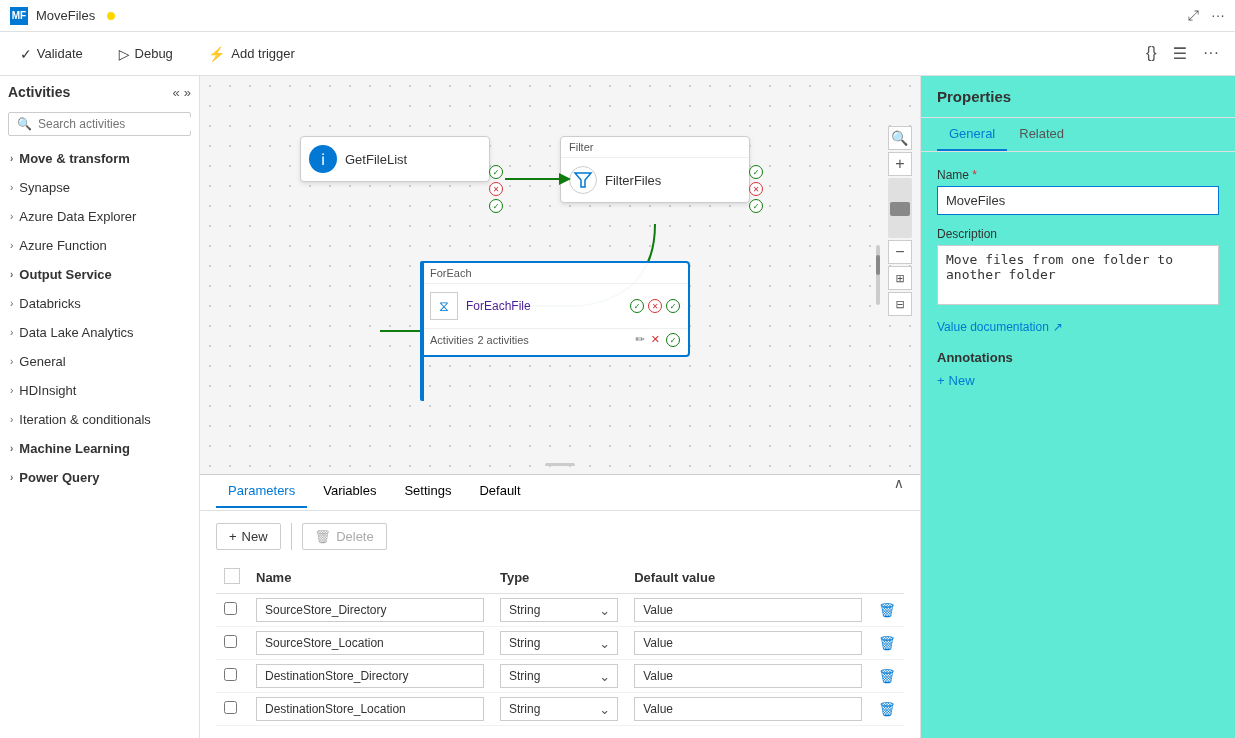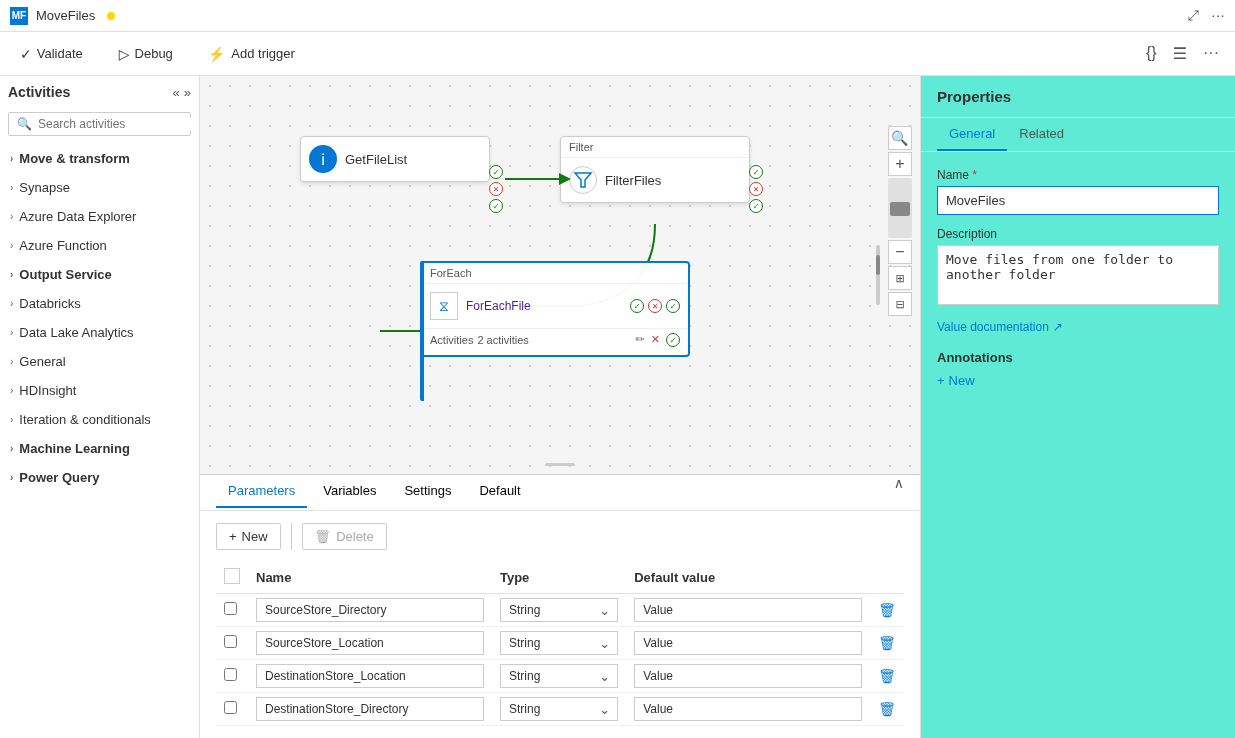--- a/index.html
+++ b/index.html
@@ -351,56 +351,56 @@
             <option>Object</option>
             <option>SecureString</option>
           </select>
         </div>
       </td>
       <td><input type="text" value="Value" style="border: 1px solid rgb(204, 204, 204); padding: 4px 8px; font-size: 12px; width: 100%; outline: none;"></td>
       <td><span class="delete-btn">🗑</span></td>
     </tr>
               <tr>
       <td><input type="checkbox" style=""></td>
+      <td><input type="text" value="DestinationStore_Directory" style="border: 1px solid rgb(204, 204, 204); padding: 4px 8px; font-size: 12px; width: 100%; outline: none;"></td>
+      <td>
+        <div class="select-wrapper">
+          <select>
+            <option selected="">String</option>
+            <option>Bool</option>
+            <option>Int</option>
+            <option>Float</option>
+            <option>Array</option>
+            <option>Object</option>
+            <option>SecureString</option>
+          </select>
+        </div>
+      </td>
+      <td><input type="text" value="Value" style="border: 1px solid rgb(204, 204, 204); padding: 4px 8px; font-size: 12px; width: 100%; outline: none;"></td>
+      <td><span class="delete-btn">🗑</span></td>
+    </tr>
+              <tr>
+      <td><input type="checkbox" style=""></td>
       <td><input type="text" value="DestinationStore_Location" style="border: 1px solid rgb(204, 204, 204); padding: 4px 8px; font-size: 12px; width: 100%; outline: none;"></td>
       <td>
         <div class="select-wrapper">
           <select>
             <option selected="">String</option>
             <option>Bool</option>
             <option>Int</option>
             <option>Float</option>
             <option>Array</option>
             <option>Object</option>
             <option>SecureString</option>
           </select>
         </div>
       </td>
       <td><input type="text" value="Value" style="border: 1px solid rgb(204, 204, 204); padding: 4px 8px; font-size: 12px; width: 100%; outline: none;"></td>
       <td><span class="delete-btn">🗑</span></td>
     </tr>
-              <tr>
-      <td><input type="checkbox" style=""></td>
-      <td><input type="text" value="DestinationStore_Directory" style="border: 1px solid rgb(204, 204, 204); padding: 4px 8px; font-size: 12px; width: 100%; outline: none;"></td>
-      <td>
-        <div class="select-wrapper">
-          <select>
-            <option selected="">String</option>
-            <option>Bool</option>
-            <option>Int</option>
-            <option>Float</option>
-            <option>Array</option>
-            <option>Object</option>
-            <option>SecureString</option>
-          </select>
-        </div>
-      </td>
-      <td><input type="text" value="Value" style="border: 1px solid rgb(204, 204, 204); padding: 4px 8px; font-size: 12px; width: 100%; outline: none;"></td>
-      <td><span class="delete-btn">🗑</span></td>
-    </tr>
             </tbody>
         </table>
       </div>
     </div>
 
   </div>
 
   <div class="properties-panel">
     <div class="properties-header">
       <span class="properties-title">Properties</span>

